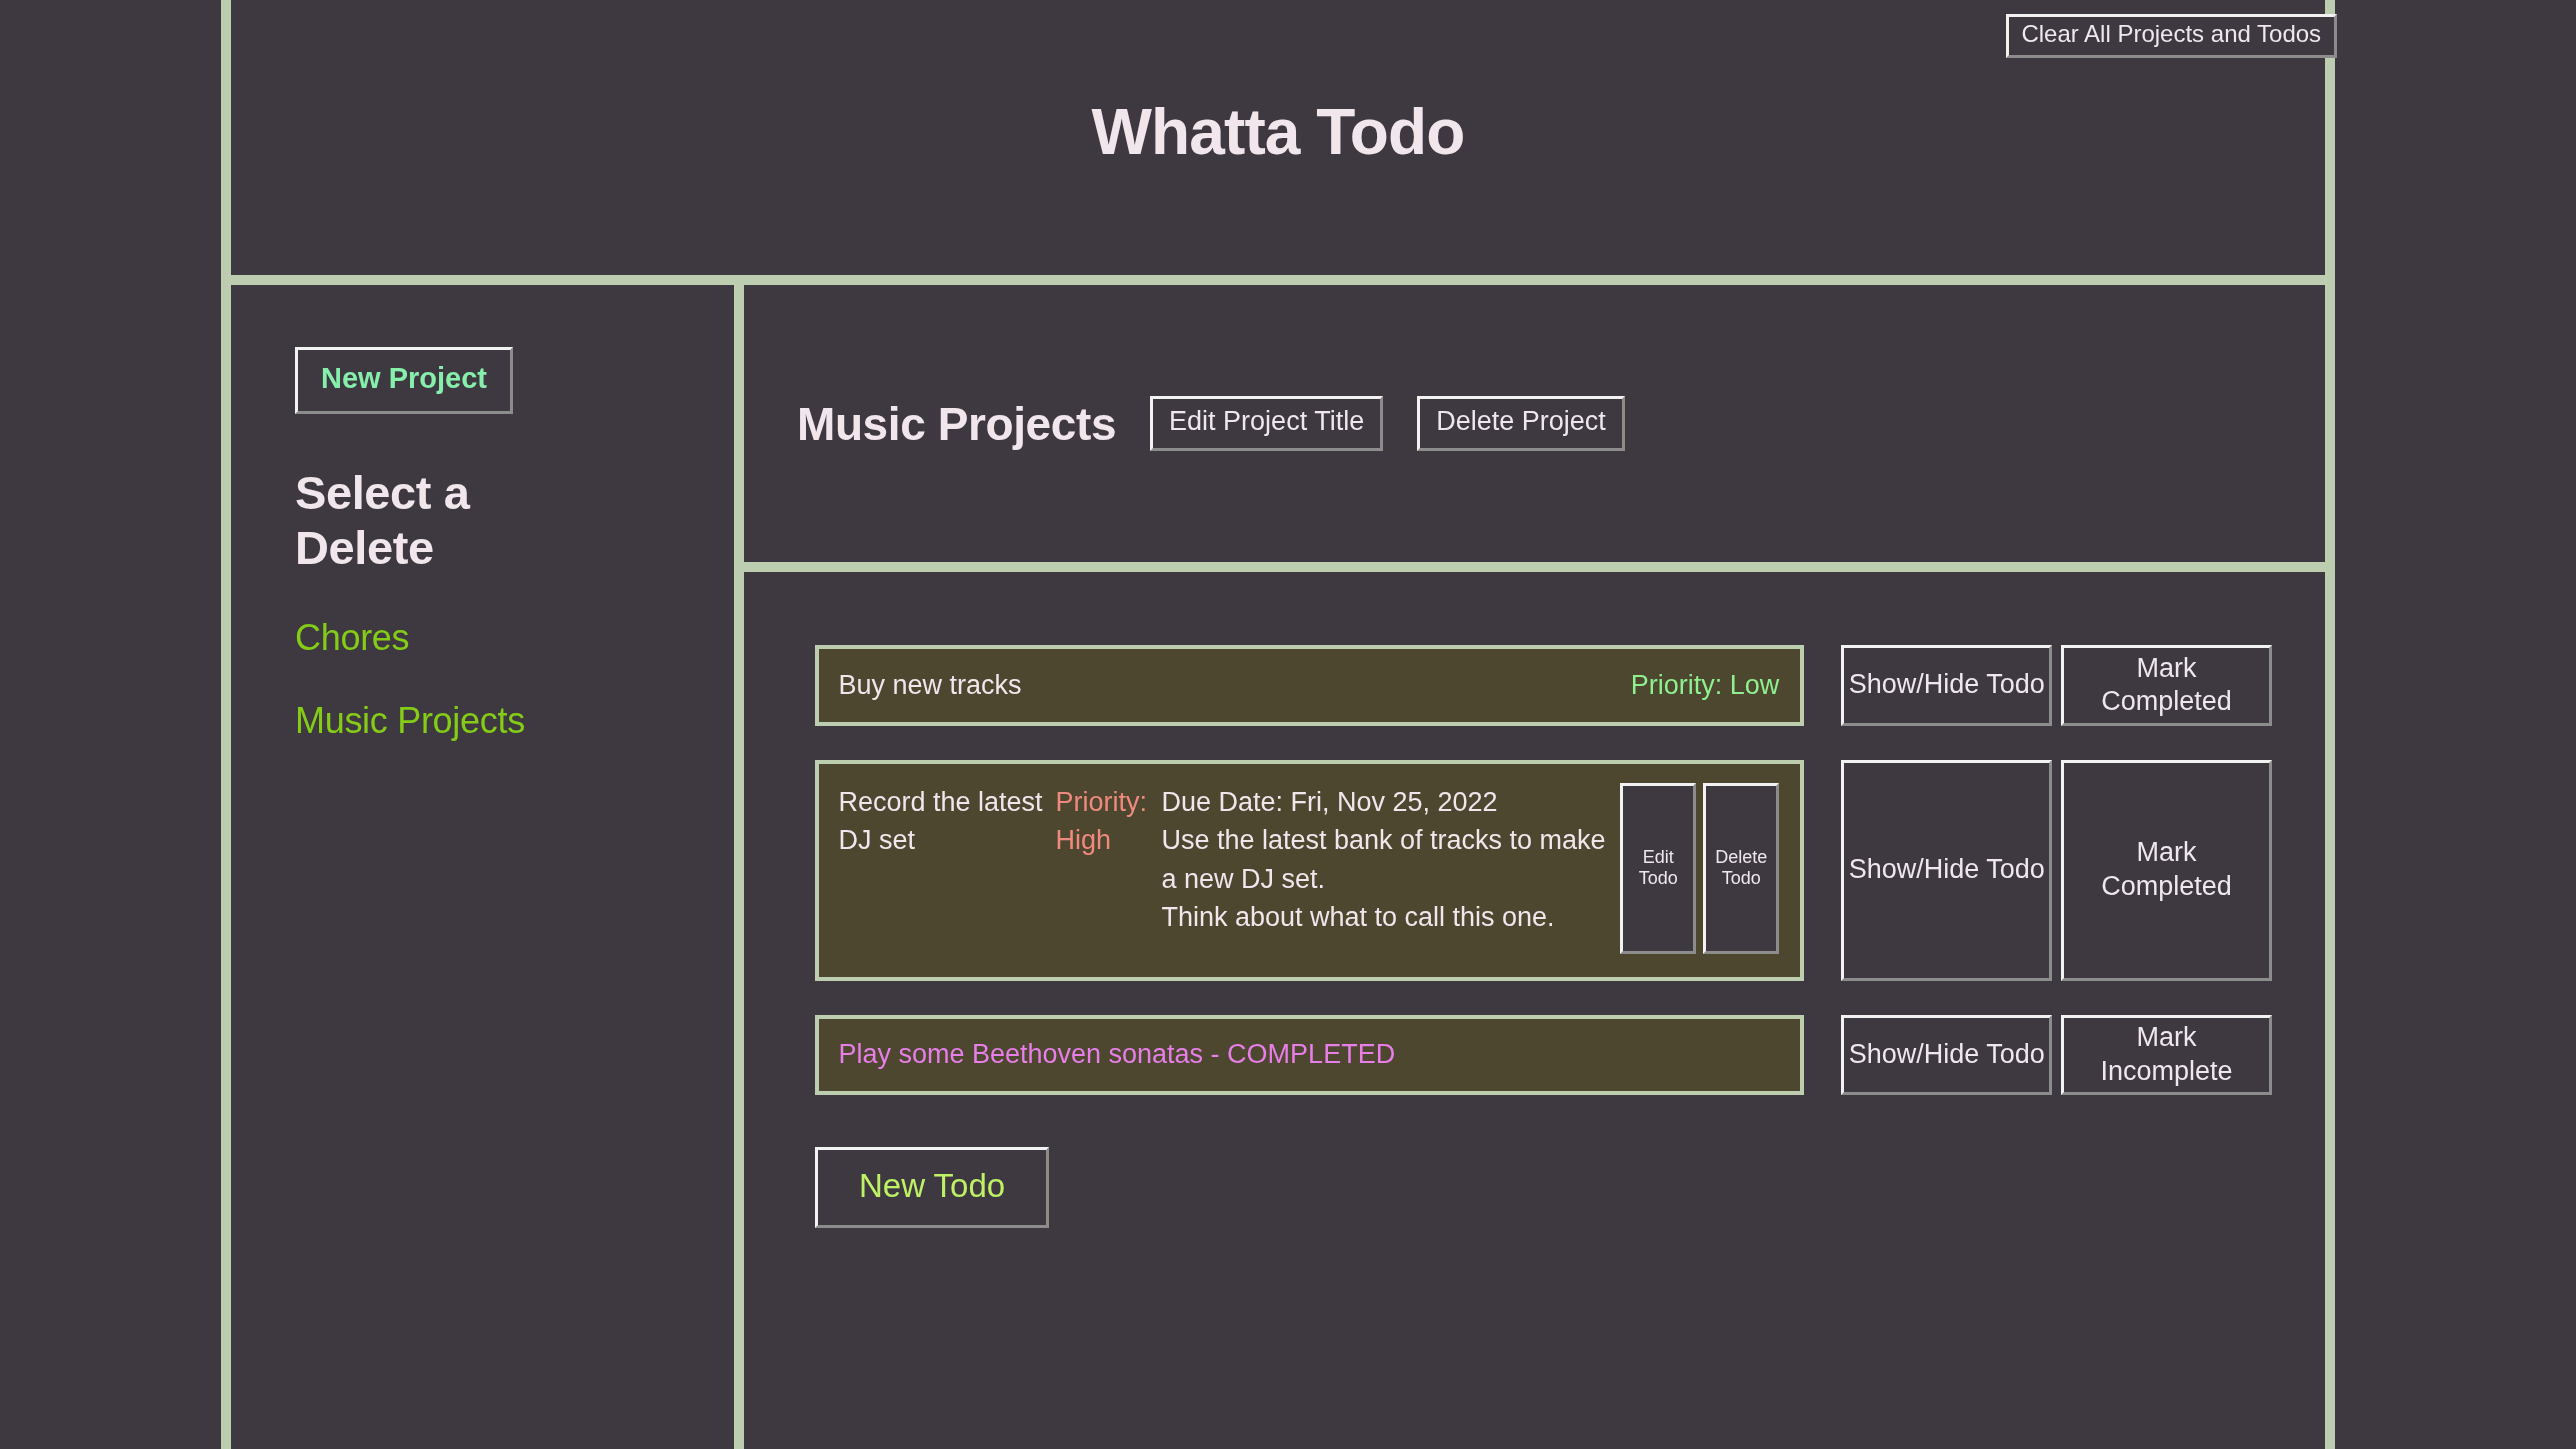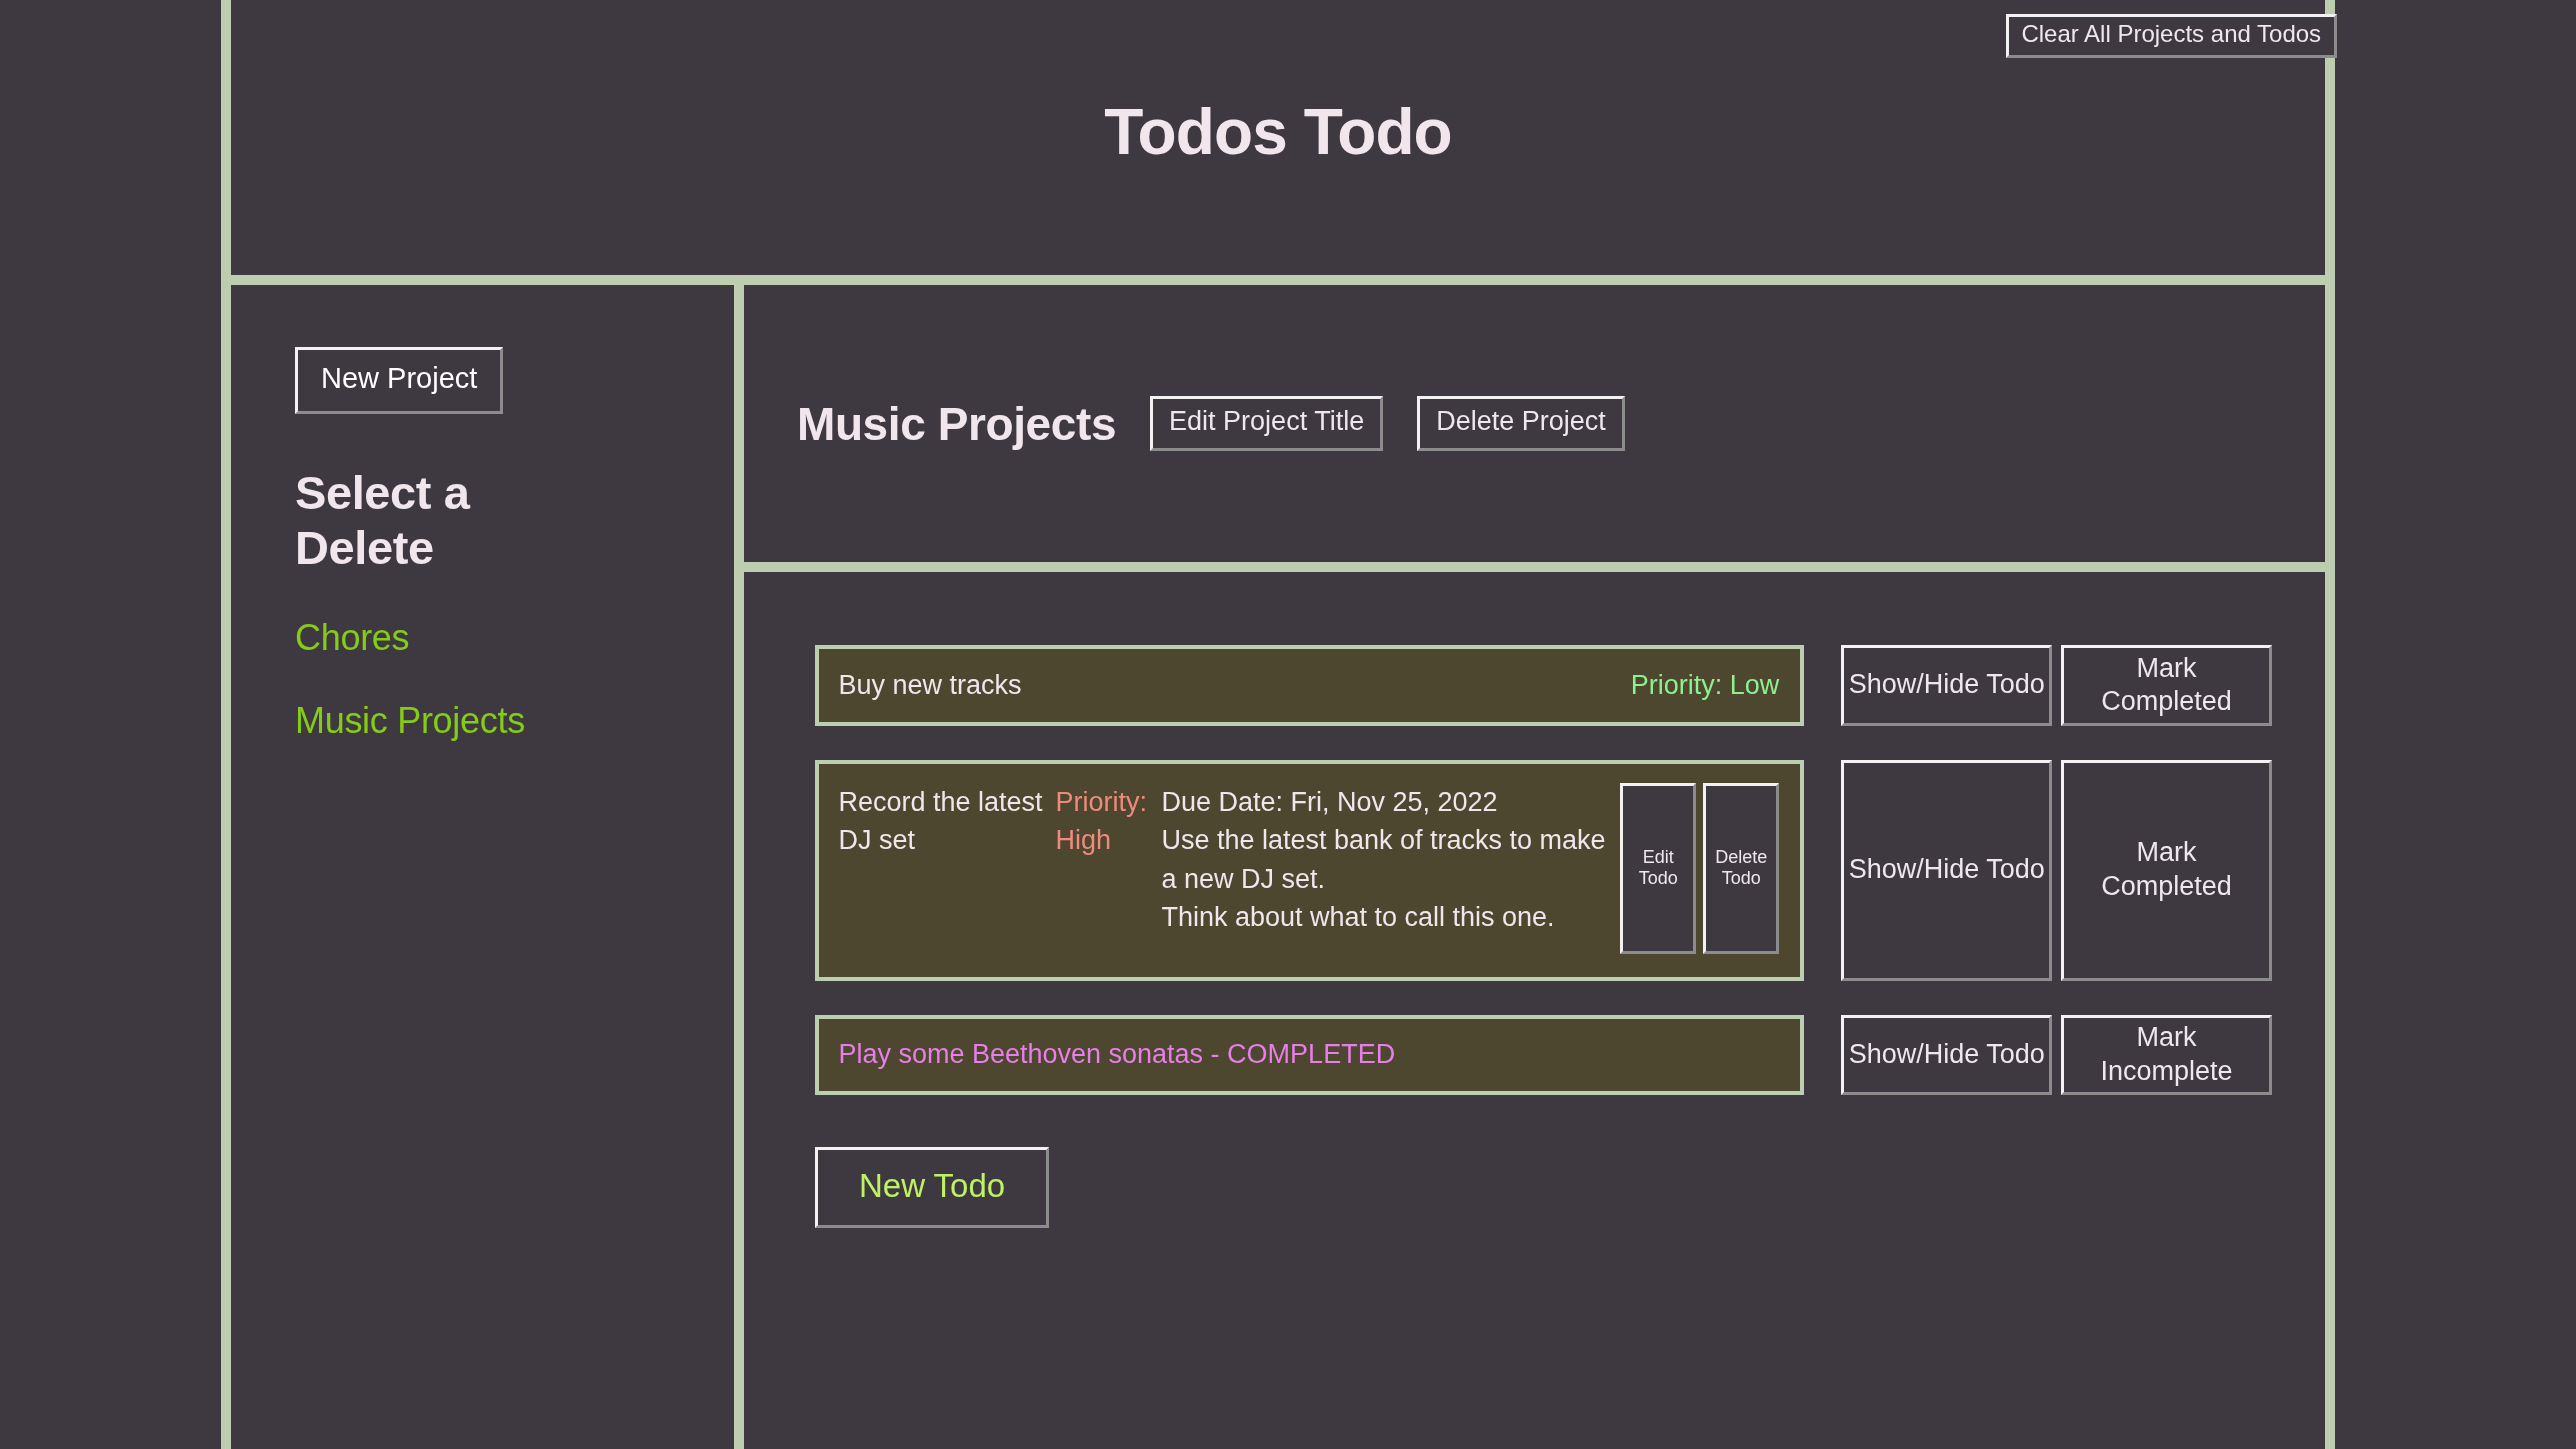--- a/index.html
+++ b/index.html
@@ -58,28 +58,29 @@
     width: 523px; height: 1164px;
     border-left: 10.6px solid #bccdb0;
     border-right: 10.6px solid #bccdb0;
     background: #3e3840;
     padding: 62px 0 0 64px;
   }
   .new-project-btn {
     display: inline-block;
     padding: 14px 23px 17.7px 23px;
     background: #3e3840;
-    color: #ffffff;
+    color: #86efac;
     font-size: 29px;
     line-height: 1;
     border-top: 3.5px solid #f2f2f2;
     border-left: 3.5px solid #f2f2f2;
     border-right: 3.5px solid #8c8c8c;
     border-bottom: 3.5px solid #8c8c8c;
     cursor: pointer;
+    font-weight: bold;
   }
   .select-heading {
     margin-top: 51px;
     color: #f0e6ec;
     font-size: 47px;
     font-weight: 700;
     line-height: 1.18;
     max-width: 265px;
     letter-spacing: -0.4px;
   }
@@ -227,21 +228,21 @@
     border-bottom: 3.5px solid #8c8c8c;
     cursor: pointer;
   }
 </style>
 </head>
 <body>
 
 <div id="app">
 
   <div class="header">
-    <div class="header-title">Todos Todo</div>
+    <div class="header-title">Whatta Todo</div>
   </div>
   <div class="clear-all-btn">Clear All Projects and Todos</div>
 
   <div class="sidebar">
     <div class="new-project-btn">New Project</div>
     <div class="select-heading">Select a Delete</div>
     <div class="project-item">Chores</div>
     <div class="project-item">Music Projects</div>
   </div>
 

